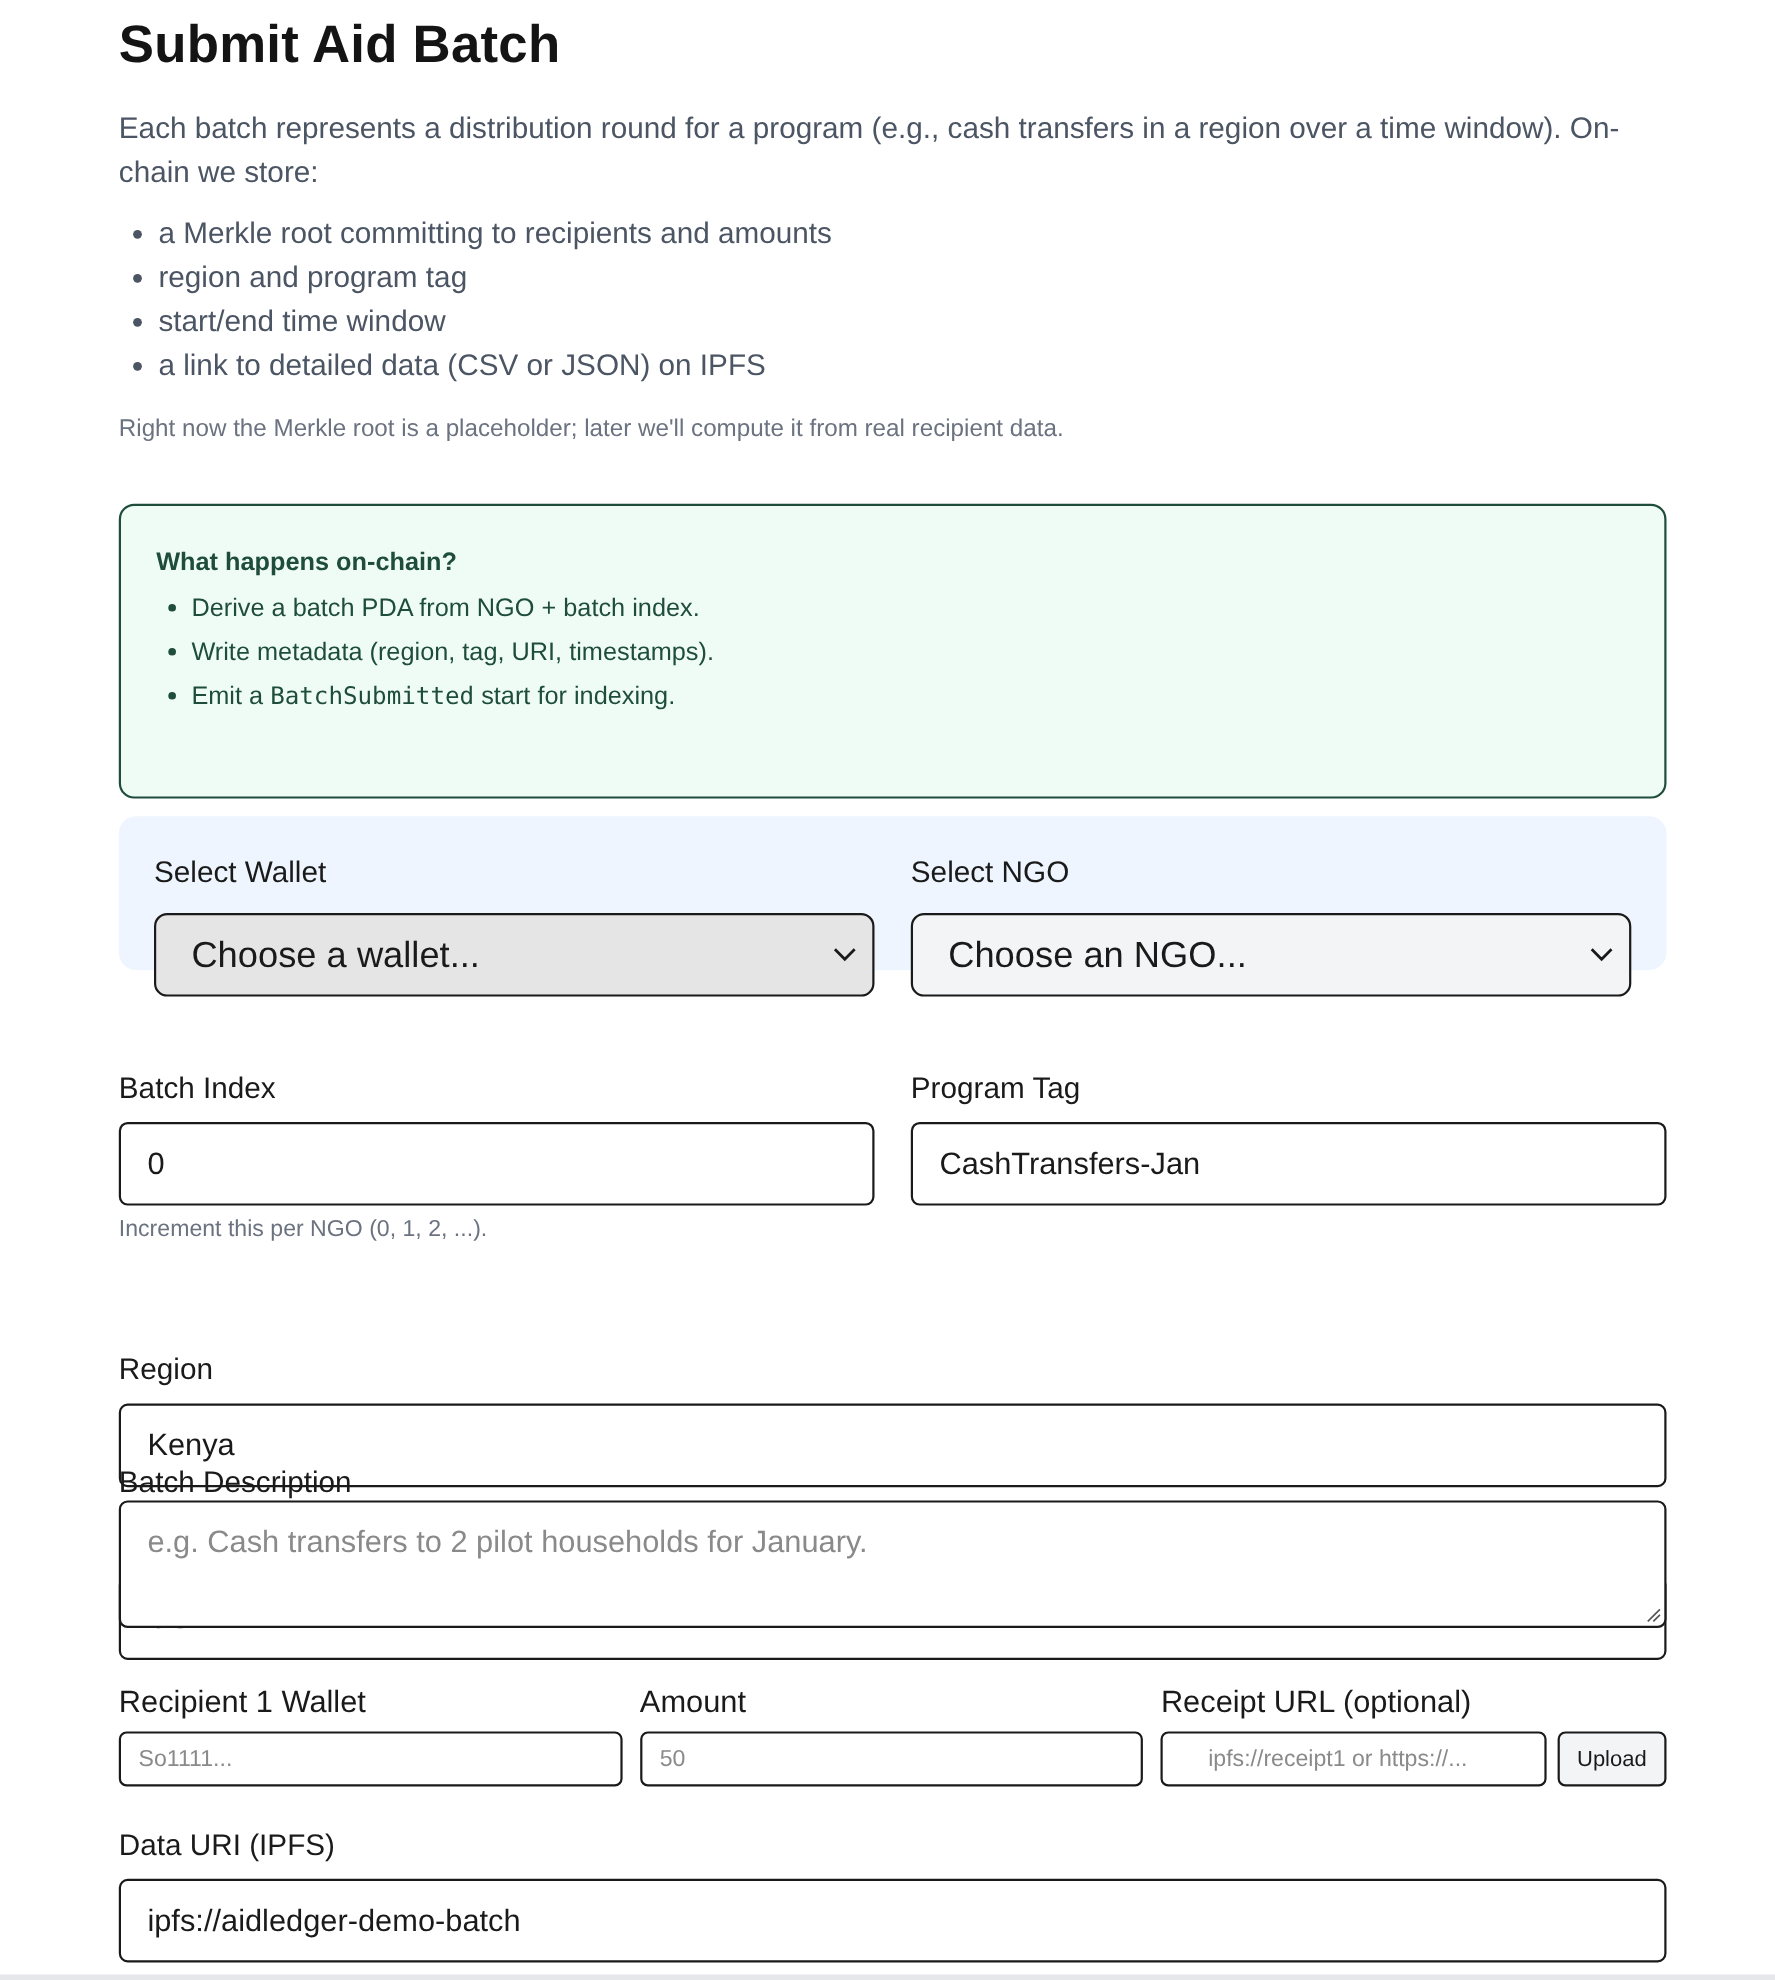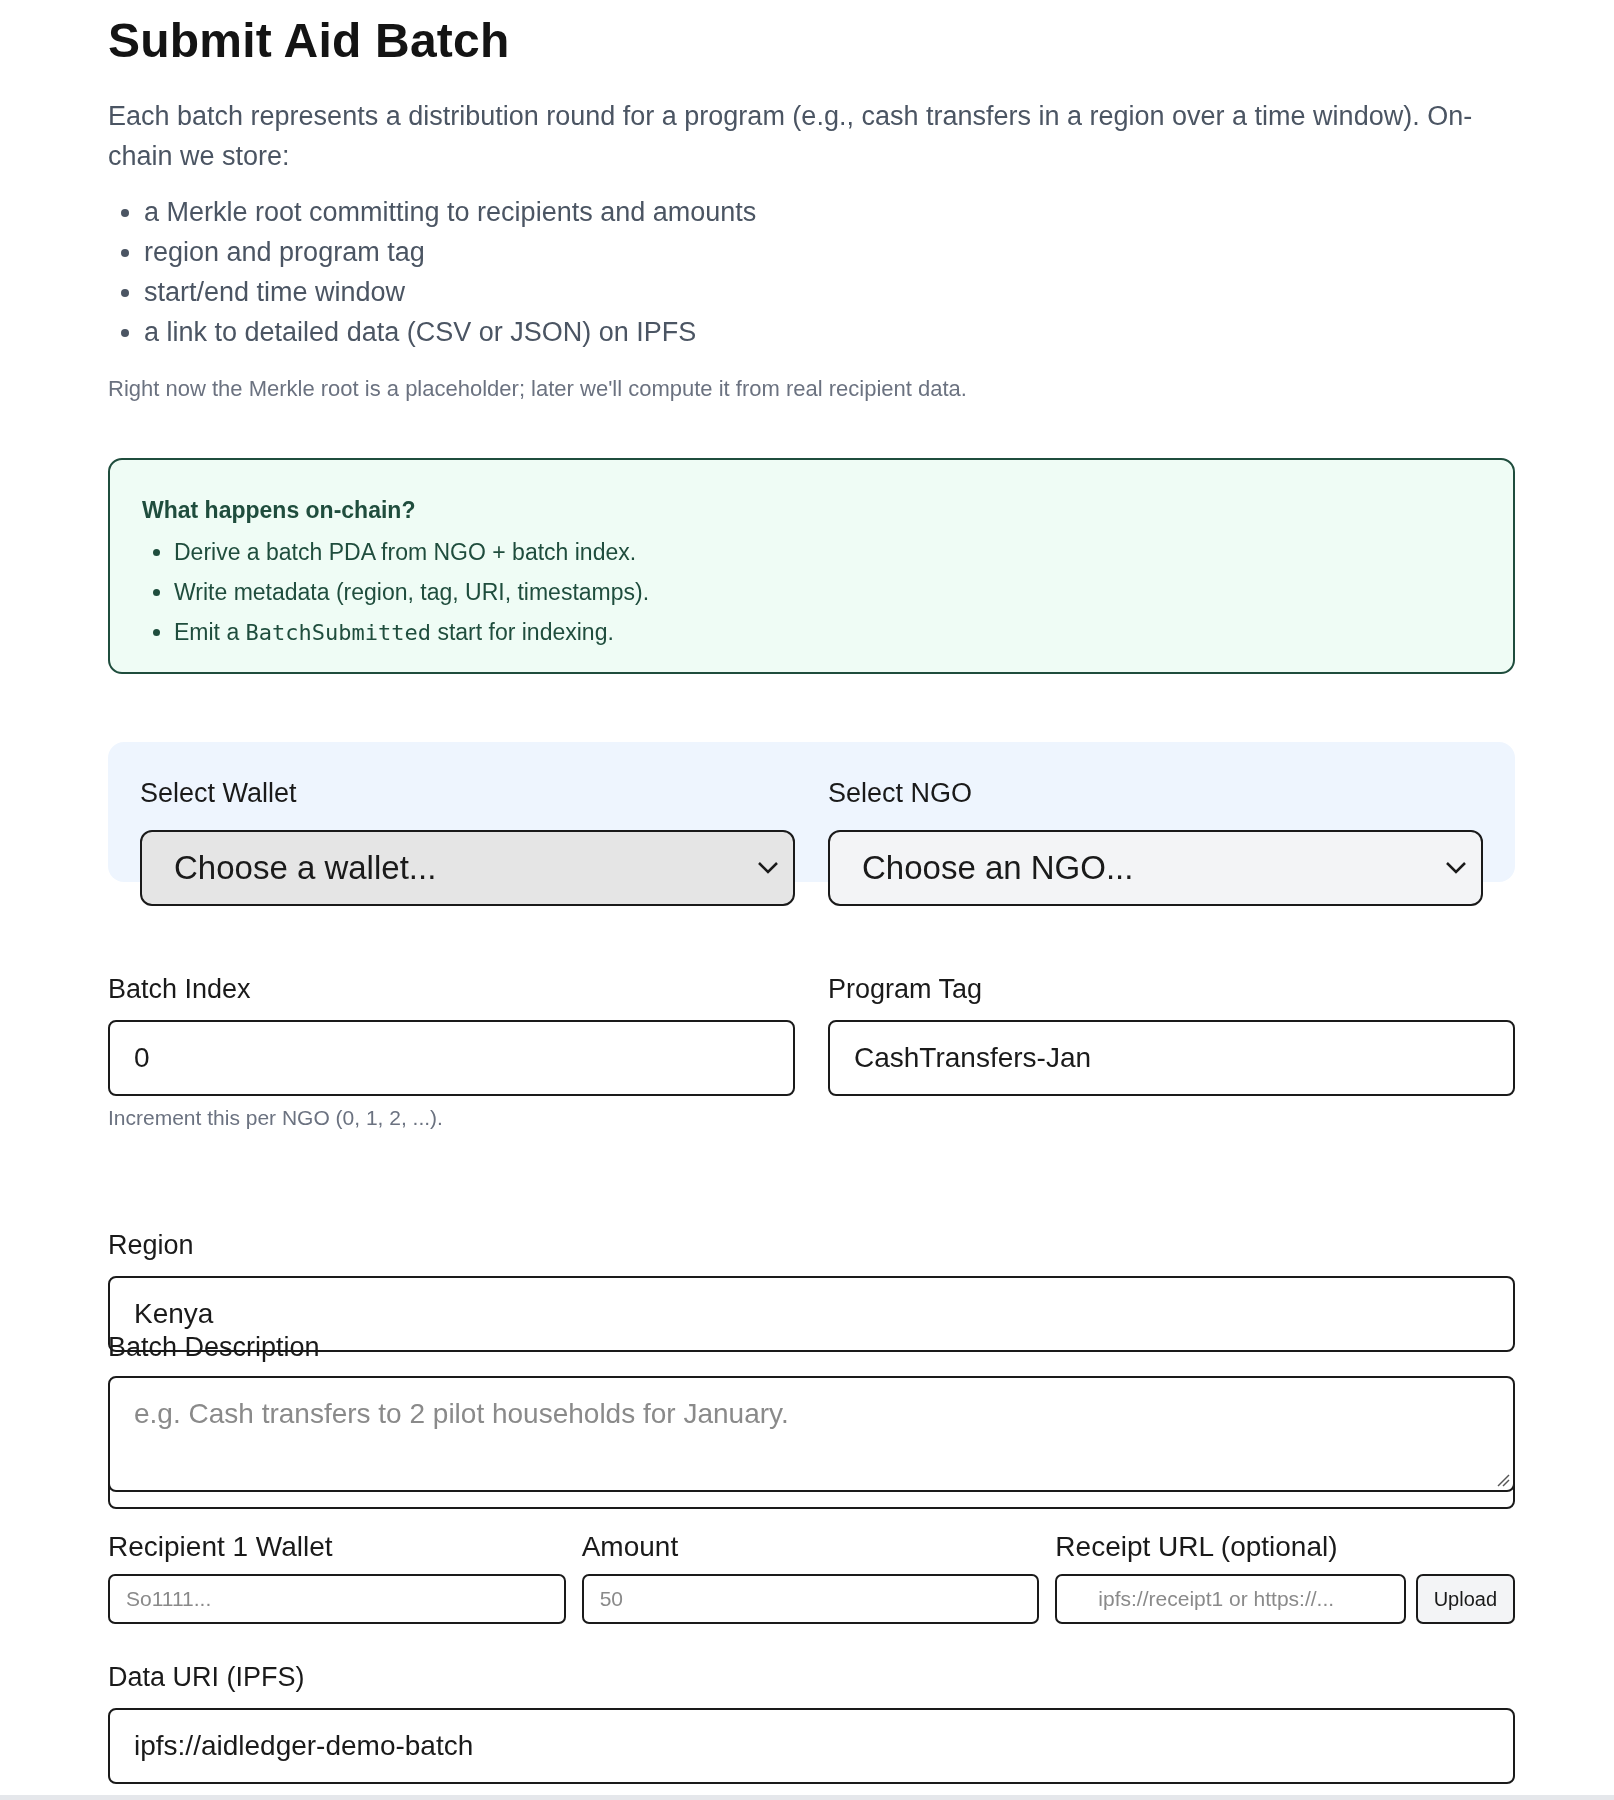--- a/index.html
+++ b/index.html
@@ -46,21 +46,21 @@
       margin: 22px 0 0 0;
       font-size: 22px;
       line-height: 30px;
       color: #6b7280;
     }
     .callout {
       position: absolute;
       top: 458px;
       left: 0;
       width: 1407px;
-      height: 216px;
+      height: 268px;
       background: #effcf5;
       border: 2px solid #1f4d3d;
       border-radius: 14px;
       padding: 34px 32px 0 32px;
       color: #1f4d3d;
     }
     .callout-title {
       font-size: 23px;
       font-weight: bold;
       line-height: 32px;
@@ -139,21 +139,20 @@
       color: #6b7280;
       line-height: 30px;
     }
     .textarea-wrap {
       position: absolute;
       left: 0;
       top: 1330px;
       width: 1407px;
     }
     .textarea {
-      margin-top: 12px;
       height: 116px;
       border: 2.5px solid #1a1a1a;
       border-radius: 8px;
       padding: 20px 24px;
       font-size: 28px;
       color: #8a8a8a;
       position: relative;
       background: #fff;
     }
     .resize {

